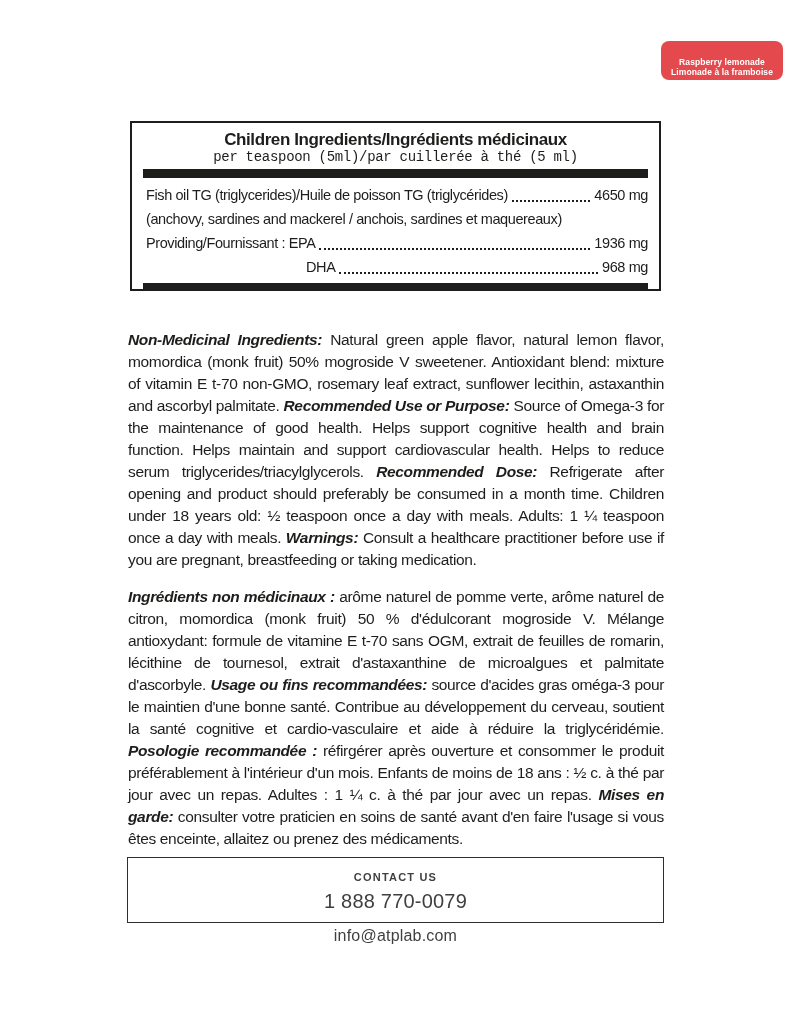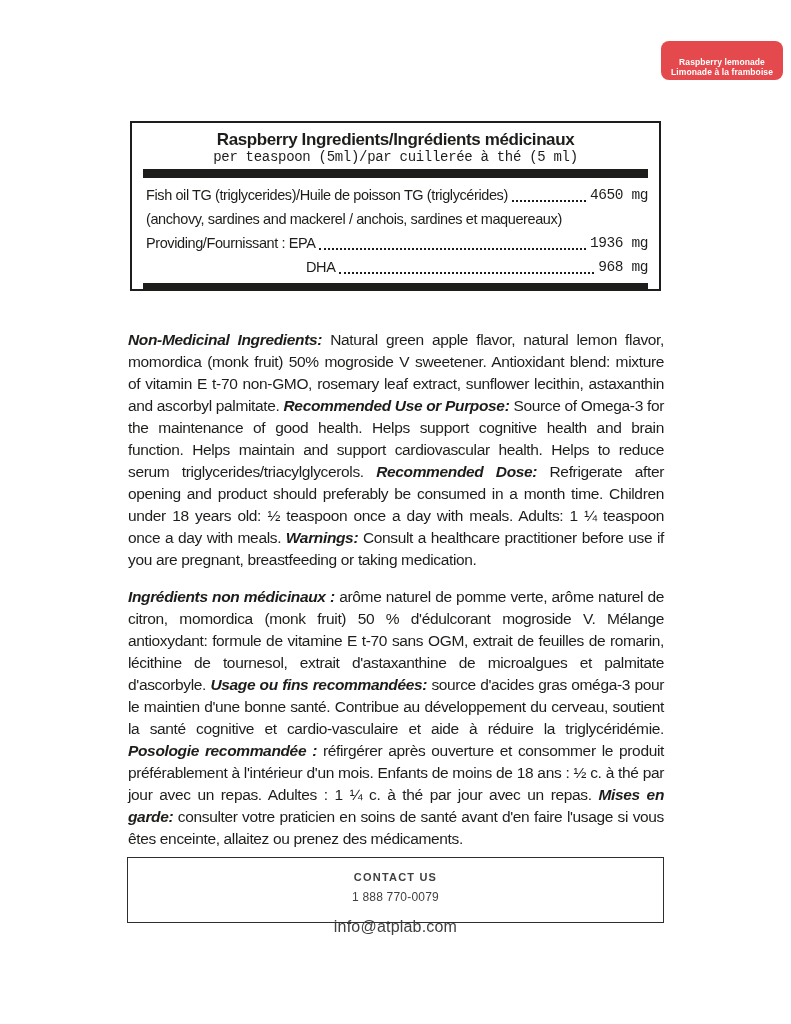--- a/index.html
+++ b/index.html
@@ -85,21 +85,21 @@
   .ing-row{ display:flex; line-height:24px; }
   .row-label{ white-space:nowrap; }
   .ing-row.indent .row-label{ padding-left:160px; }
   .leader{
     flex:1 1 auto;
     min-width:12px;
     margin:0 4px;
     height:19px;
     border-bottom:2px dotted var(--ink);
   }
-  .row-value{ white-space:nowrap;font-family:Liberation Mono, monospace; }
+  .row-value{ white-space:nowrap; }
   .thick-bar.bottom{ margin-top:4px; }
 
   
   .body-copy{
     position:absolute;
     left:128px; top:329px;
     width:536px;
   }
   .para{
     font-size:15.5px;
@@ -119,36 +119,36 @@
     border:1.5px solid #2e2e2e;
     text-align:center;
     color:var(--contact-ink);
   }
   .contact-heading{
     margin-top:13px;
     font-size:11px;
     font-weight:600;
     letter-spacing:1.2px;
   }
-  .contact-phone{ margin-top:7px; font-size:12px; letter-spacing:0.2px; }
+  .contact-phone{ margin-top:7px; font-size:20px; letter-spacing:0.2px; }
   .contact-email{ margin-top:14px; font-size:16px; letter-spacing:0.2px; }
 </style>
 </head>
 <body>
 
 <div class="page">
 
   <div class="flavor-badge">
     <div>Raspberry lemonade</div>
     <div>Limonade à la framboise</div>
   </div>
 
 
   <div class="panel">
-    <div class="panel-title">Raspberry Ingredients/Ingrédients médicinaux</div>
+    <div class="panel-title">Children Ingredients/Ingrédients médicinaux</div>
     <div class="panel-subtitle">per teaspoon (5ml)/par cuillerée à thé (5 ml)</div>
     <div class="thick-bar"></div>
     <div class="rows">
         <div class="ing-row">
           <span class="row-label">Fish oil TG (triglycerides)/Huile de poisson TG (triglycérides)</span>
           <span class="leader"></span>
           <span class="row-value">4650 mg</span>
         </div>
         <div class="ing-row">
           <span class="row-label">(anchovy, sardines and mackerel / anchois, sardines et maquereaux)</span>

